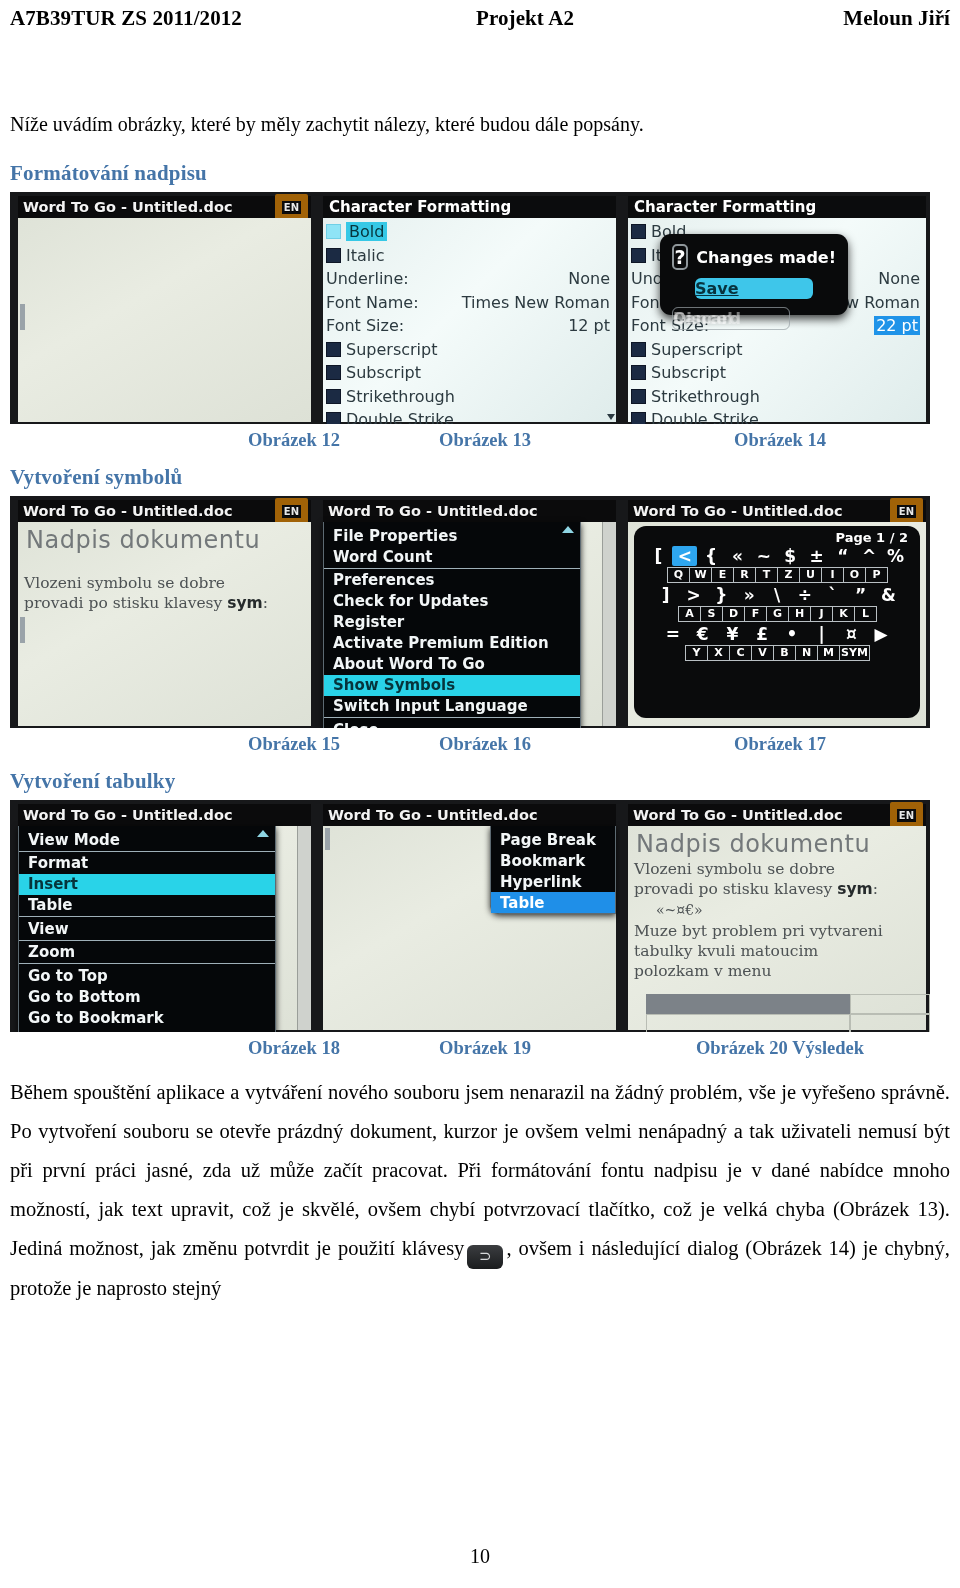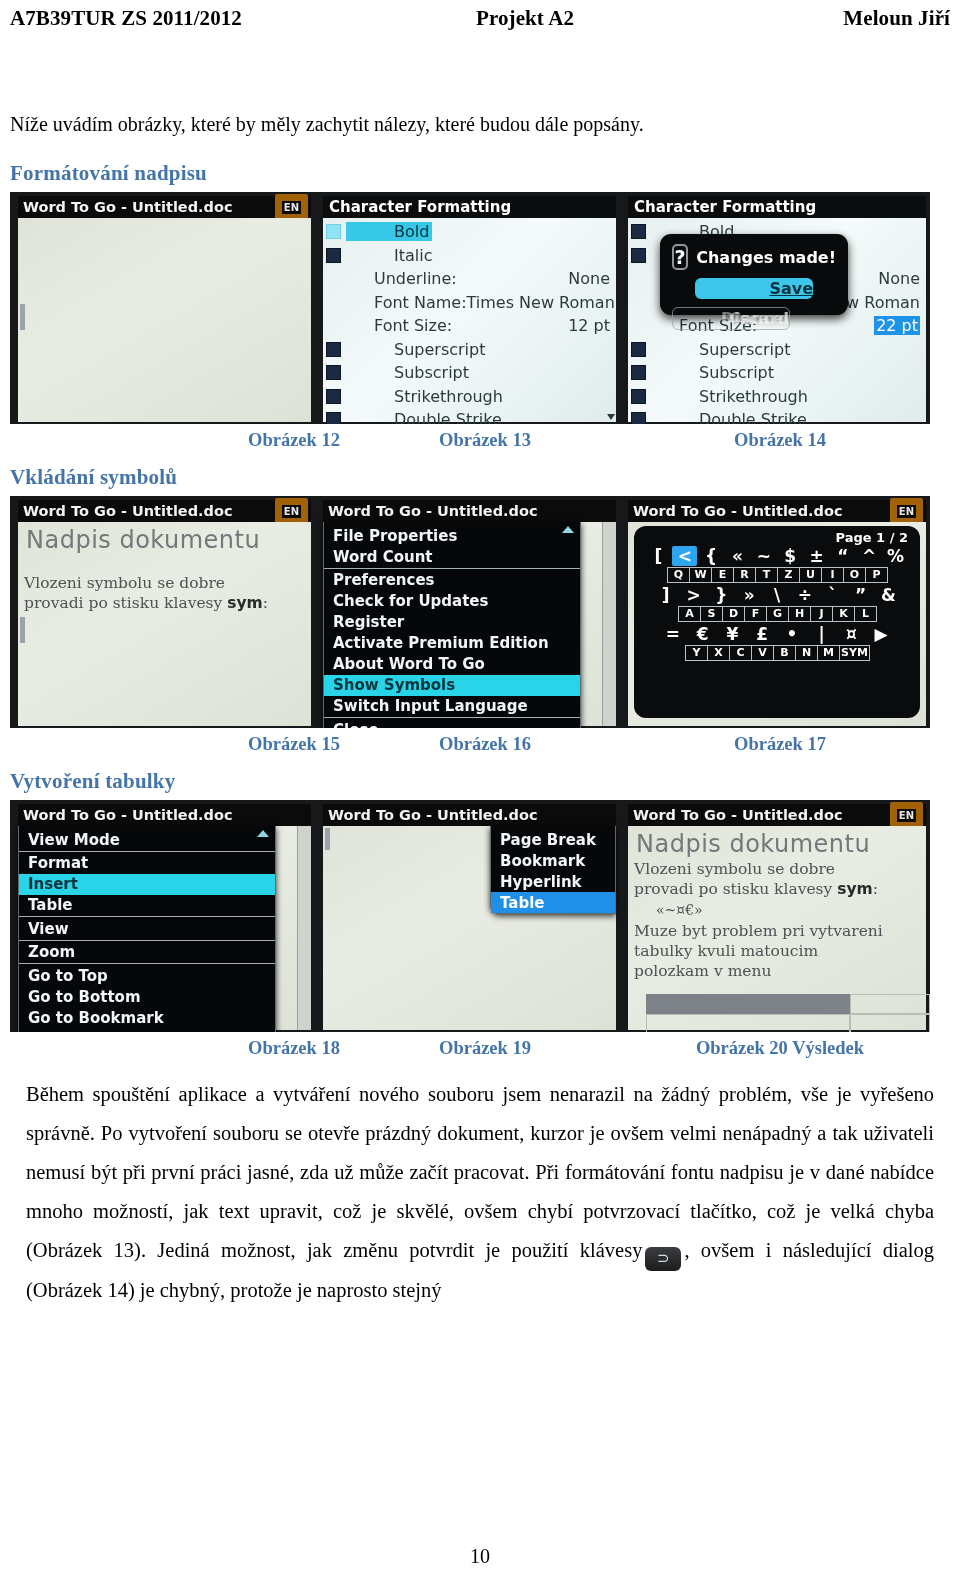--- a/index.html
+++ b/index.html
@@ -124,21 +124,21 @@
     font-size:15px; font-weight:bold; display:flex; align-items:center; padding-left:6px;
   }
   .cfbody {
     position:absolute; top:22px; left:0; right:0; bottom:0;
     background:linear-gradient(135deg,#e6f0ef 0%,#f4fbfa 45%,#dfeceb 100%);
     padding:2px 0 0 3px;
     font-family:"DejaVu Sans", sans-serif;
     font-size:16px; color:#2c3a40;
   }
   .cfrow { display:flex; align-items:center; height:23.5px; padding-right:6px; }
-  .cfrow .lab { white-space:nowrap;padding-left:48px; }
+  .cfrow .lab { white-space:nowrap; }
   .cfrow .val { margin-left:auto; white-space:nowrap; }
   .cb { width:15px; height:15px; background:#1b2a43; margin-right:5px; flex:0 0 auto; border:1px solid #0e1626;}
   .cb.lit { background:#8fe4f6; border-color:#6fcfe6; }
   .hl { background:#36c8e6; color:#07343d; padding:0 3px; }
   .hl-blue { background:#1f93e8; color:#fff; padding:0 2px; }
   .cfscroll { position:absolute; right:1px; top:24px; bottom:2px; width:9px; }
   .cfscroll i { position:absolute; right:0; bottom:0; width:0;height:0;
     border-left:4px solid transparent;border-right:4px solid transparent;border-top:6px solid #2b3a41;}
 
   
@@ -149,21 +149,21 @@
     padding:10px 12px 12px 12px;
     color:#fff; font-family:"DejaVu Sans", sans-serif;
   }
   .dlg .drow { display:flex; align-items:center; gap:8px; margin-bottom:8px;}
   .dlg .qicon {
     width:26px;height:26px;border:2px solid #8f979b;border-radius:5px;
     display:flex;align-items:center;justify-content:center;font-size:19px;font-weight:bold;
   }
   .dlg .dtitle { font-size:16px; font-weight:bold; white-space:nowrap;}
   .dlg .btn {
-    margin:4px auto; width:118px; text-align:right;
+    margin:4px auto; width:118px; text-align:left;
     font-size:16px; font-weight:bold; border-radius:6px; padding:1px 0;
   }
   .dlg .btn.primary { background:#3ec6ea; color:#07333f; }
   .dlg .btn.ghost { border:1.5px solid #9aa2a6; color:#fff; }
   .dlg .btn u { text-decoration:underline; }
 
   
   .sympanel {
     position:absolute; left:6px; top:26px; right:6px; bottom:8px;
     background:#0a0b0c; border-radius:12px; color:#fff;
@@ -195,21 +195,21 @@
   .cap.c3 { width:300px; text-align:center; }
 
   
   .body-copy {
     margin-top:14px;
     font-size:20.5px;
     line-height:39px;
     text-align:justify;
     text-justify:inter-word;
   }
-  .body-copy p { margin:16px; }
+  .body-copy p { margin:0; }
   .bb-key {
     display:inline-block; vertical-align:-6px;
     width:36px; height:24px; border-radius:6px;
     background:linear-gradient(#3b3d40,#1a1c1e);
     color:#d6d8da; font-family:"DejaVu Sans", sans-serif;
     font-size:15px; text-align:center; line-height:23px;
     margin:0 3px;
   }
   .pagenum {
     position:absolute; left:0; right:0; bottom:20px;
@@ -354,21 +354,21 @@
       </div>
     </div>
   </div>
 
   <div class="cap-row">
     <div class="cap c1">Obrázek 12</div>
     <div class="cap c2">Obrázek 13</div>
     <div class="cap c3">Obrázek 14</div>
   </div>
 
-  <h2 class="section tight">Vkládání symbolů</h2>
+  <h2 class="section tight">Vytvoření symbolů</h2>
 
   <div class="fig-row">
 
     <div class="shot">
       <div class="bezel"></div>
       <div class="scr">
         <div class="titlebar">
           <span>Word To Go - Untitled.doc</span>
           <span class="enbadge">EN</span>
         </div>

